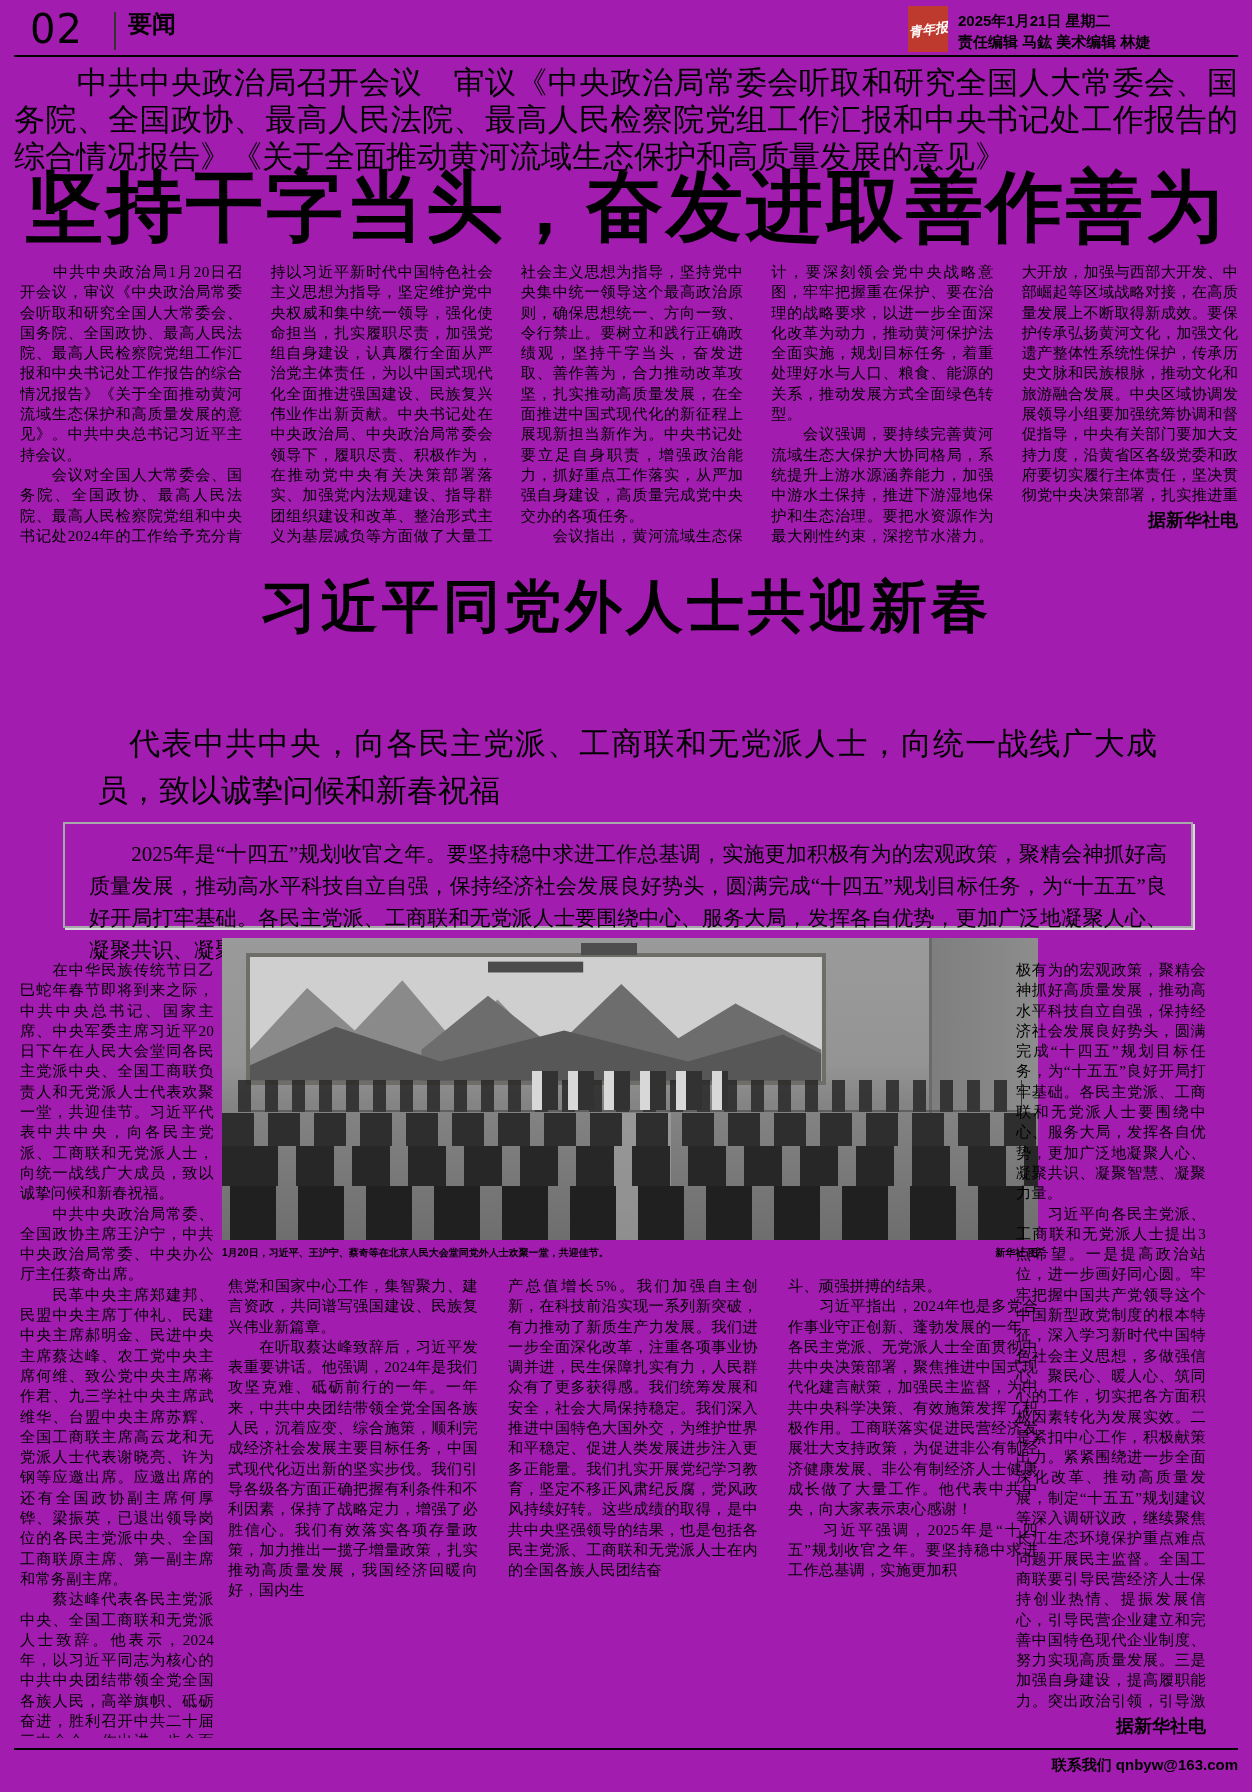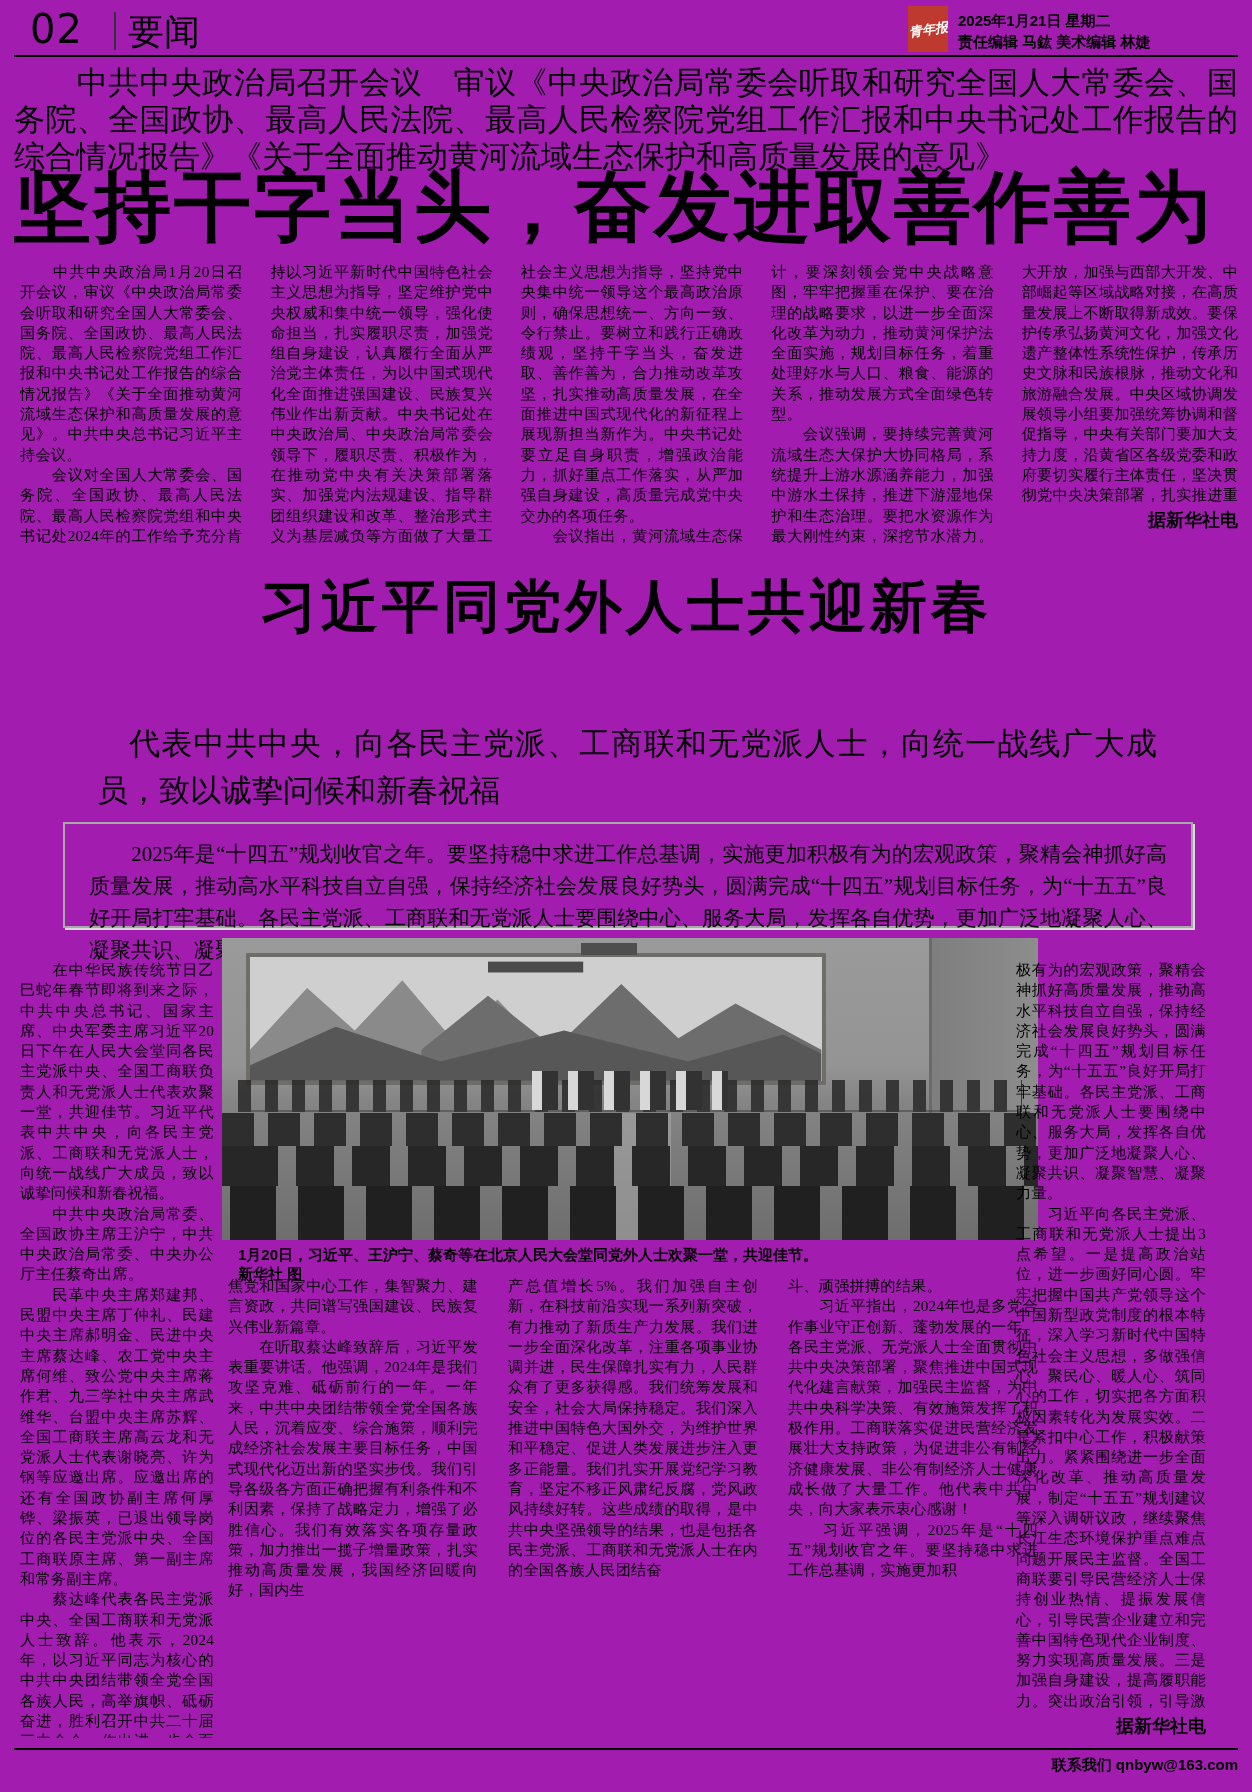--- a/index.html
+++ b/index.html
@@ -4,34 +4,34 @@
 <style>
   html,body{margin:0;padding:0;background:#e8e8e8;}
   .page{position:relative;width:1252px;height:1792px;background:#a21caf;margin:0 auto;
         font-family:"Liberation Serif","DejaVu Serif",serif;color:#000;overflow:hidden;}
 
   
   .hdr-pagenum{position:absolute;left:30px;top:6px;font-family:"DejaVu Sans","Liberation Sans",sans-serif;
                font-size:40px;font-weight:400;letter-spacing:1px;}
   .hdr-divider{position:absolute;left:114px;top:12px;width:2px;height:38px;background:#333;}
   .hdr-section{position:absolute;left:128px;top:8px;font-family:"Liberation Sans","DejaVu Sans",sans-serif;
-               font-size:36px;font-weight:400;}
+               font-size:24px;font-weight:700;}
   .hdr-logo{position:absolute;left:908px;top:6px;width:40px;height:46px;background:#bf3a2e;
             display:flex;align-items:center;justify-content:center;overflow:hidden;}
   .hdr-logo span{color:#fff;font-size:13px;font-weight:700;font-style:italic;transform:rotate(-8deg);line-height:1;}
   .hdr-date{position:absolute;left:958px;top:10px;font-family:"Liberation Sans","DejaVu Sans",sans-serif;
             font-size:15px;font-weight:600;line-height:21px;}
   .hdr-editors{position:absolute;left:958px;top:31px;font-family:"Liberation Sans","DejaVu Sans",sans-serif;
                font-size:15px;font-weight:600;line-height:21px;}
   .hdr-rule{position:absolute;left:14px;top:55px;width:1224px;height:2px;background:#000;}
 
   
   .a1-kicker{position:absolute;left:14px;top:64px;width:1224px;font-size:31px;line-height:37px;
              text-align:justify;white-space:pre-wrap;font-weight:500;}
-  .a1-headline{position:absolute;left:14px;top:162px;width:1224px;text-align:left;
+  .a1-headline{position:absolute;left:14px;top:162px;width:1224px;text-align:center;
                font-family:"Liberation Sans","DejaVu Sans",sans-serif;font-size:77px;font-weight:900;
                letter-spacing:3px;line-height:88px;white-space:nowrap;}
   .a1-cols{position:absolute;left:14px;top:262px;width:1224px;height:285px;display:flex;gap:22px;}
   .a1-cols .textcol{flex:1;}
 
   .textcol{font-size:15.2px;line-height:20.3px;text-align:justify;white-space:pre-wrap;
            overflow:hidden;letter-spacing:0.2px;margin-left:6px;}
   .byline{font-family:"Liberation Sans","DejaVu Sans",sans-serif;font-weight:700;font-size:18px;
           text-align:right;margin-top:2px;}
 
@@ -64,21 +64,21 @@
            background:repeating-linear-gradient(90deg,#2e2e2e 0 32px,rgba(0,0,0,0) 32px 46px);}
   .ph-row2{position:absolute;left:0;top:69%;width:100%;height:13%;
            background:repeating-linear-gradient(90deg,#272727 0 38px,rgba(0,0,0,0) 38px 56px);
            background-position:18px 0;}
   .ph-row3{position:absolute;left:0;top:82%;width:100%;height:18%;
            background:repeating-linear-gradient(90deg,#202020 0 46px,rgba(0,0,0,0) 46px 68px);
            background-position:8px 0;}
   .ph-aisle{position:absolute;left:46%;top:58%;width:9%;height:42%;background:rgba(170,170,170,.55);}
 
   .photo-caption{position:absolute;left:222px;top:1246px;width:816px;display:flex;align-items:baseline;
-                 font-family:"Liberation Sans","DejaVu Sans",sans-serif;font-size:15px;font-weight:700;flex-direction:column;}
+                 font-family:"Liberation Sans","DejaVu Sans",sans-serif;font-size:10px;font-weight:700;}
   .photo-caption .cap{flex:1;}
   .photo-caption .credit{margin-left:16px;white-space:nowrap;}
 
   .a2-bottomcols{position:absolute;left:222px;top:1276px;width:816px;height:462px;display:flex;gap:24px;}
   .a2-bottomcols .textcol{flex:1;}
 
   
   .ft-rule{position:absolute;left:14px;top:1748px;width:1224px;height:2px;background:#000;}
   .ft-contact{position:absolute;left:14px;top:1756px;width:1224px;text-align:right;
               font-family:"Liberation Sans","DejaVu Sans",sans-serif;font-size:15px;font-weight:700;}

